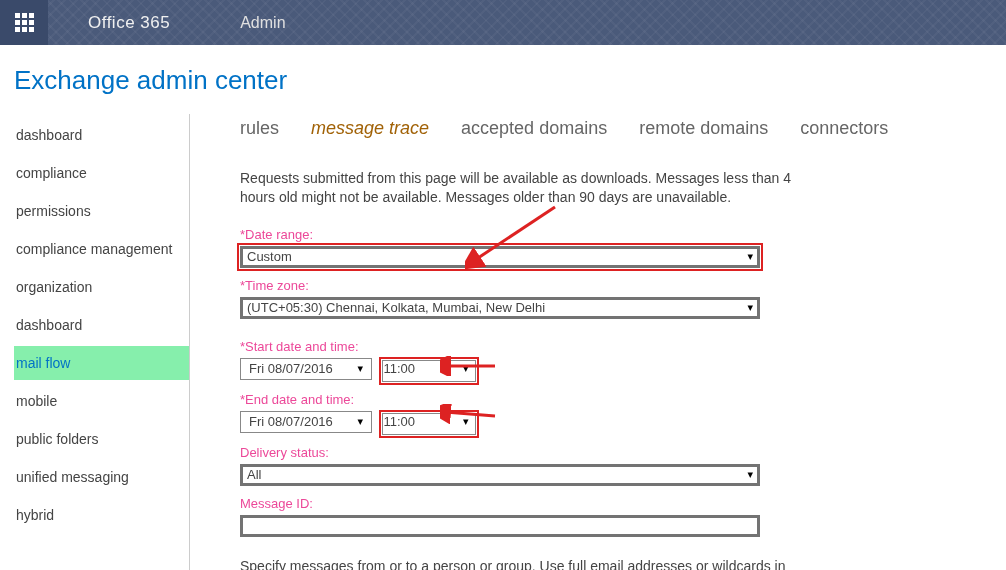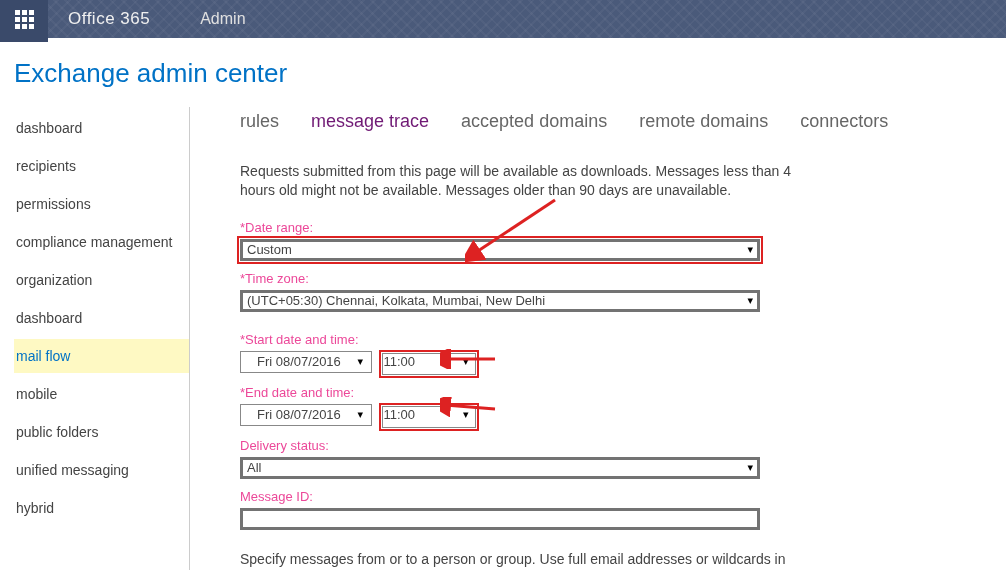--- a/index.html
+++ b/index.html
@@ -4,29 +4,30 @@
   <style>
     * { box-sizing: border-box; margin: 0; padding: 0; }
     body {
       font-family: "Segoe UI", Arial, sans-serif;
       font-size: 13px;
       color: #444;
       width: 1006px;
       background: #fff;
     }
     .top-bar {
-      height: 38px;
+      height: 45px;
       background: #4a5a7a;
       background-image:
         repeating-linear-gradient(45deg, rgba(255,255,255,0.04) 0 2px, transparent 2px 8px),
         repeating-linear-gradient(-45deg, rgba(255,255,255,0.04) 0 2px, transparent 2px 8px),
         linear-gradient(#4a5a7a, #4a5a7a);
       display: flex;
       align-items: center;
       color: #fff;
+      gap: 20px;
     }
     .waffle-btn {
       width: 48px; height: 45px;
       background: #3a4a6a;
       display: flex; align-items: center; justify-content: center;
       cursor: pointer;
     }
     .waffle-icon {
       display: grid;
       grid-template-columns: repeat(3, 5px);
@@ -57,40 +58,40 @@
     .side-item {
       display: block;
       padding: 9px 8px 9px 2px;
       font-size: 14px;
       color: #444;
       cursor: pointer;
       margin-right: 0;
       margin-bottom: 4px;
     }
     .side-item.active {
-      background: #fef9c3;
+      background: #86efac;
       color: #0072c6;
     }
     .main {
       flex: 1;
       padding-left: 50px;
       padding-right: 50px;
       position: relative;
     }
     .tabs {
       display: flex;
       gap: 32px;
       font-size: 18px;
       font-weight: 300;
       color: #666;
       margin-bottom: 30px;
       margin-top: 4px;
     }
     .tab { cursor: pointer; }
-    .tab.active { color: #701a75; }
+    .tab.active { color: #a16207; font-style: italic; }
 
     .intro {
       font-size: 14px;
       color: #444;
       max-width: 560px;
       margin-bottom: 20px;
       line-height: 1.35;
     }
     .field-label {
       font-size: 13px;
@@ -115,21 +116,21 @@
       font-size: 11px;
       color: #000;
     }
     .row-gap { margin-bottom: 10px; }
     .small-select {
       width: 132px;
       height: 22px;
       border: 1px solid #888;
       background: #fff;
       font-size: 13px;
-      padding: 0 8px 0 16px;
+      padding: 0 8px 0 8px;
       display: inline-flex;
       align-items: center;
       justify-content: space-between;
       cursor: pointer;
       margin-right: 6px;
     }
     .time-select {
       width: 94px;
       height: 22px;
       border: 1px solid #888;
@@ -176,21 +177,21 @@
   </div>
   <div class="brand">Office 365</div>
   <div class="admin-label">Admin</div>
 </div>
 
 <div class="page-title">Exchange admin center</div>
 
 <div class="content-wrap">
   <div class="sidebar">
     <div class="side-item">dashboard</div>
-    <div class="side-item">recipients</div>
+    <div class="side-item">compliance</div>
     <div class="side-item">permissions</div>
     <div class="side-item">compliance management</div>
     <div class="side-item">organization</div>
     <div class="side-item">dashboard</div>
     <div class="side-item active">mail flow</div>
     <div class="side-item">mobile</div>
     <div class="side-item">public folders</div>
     <div class="side-item">unified messaging</div>
     <div class="side-item">hybrid</div>
   </div>

